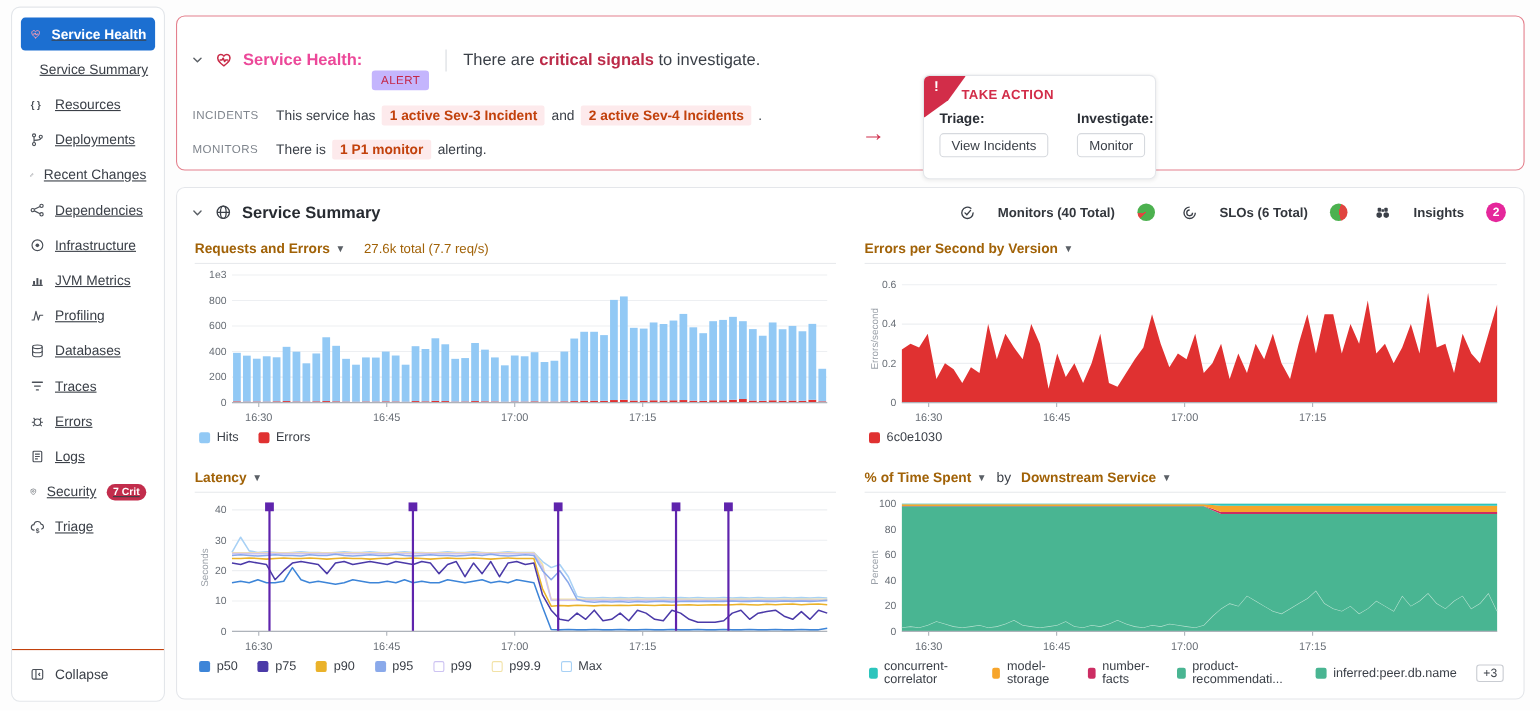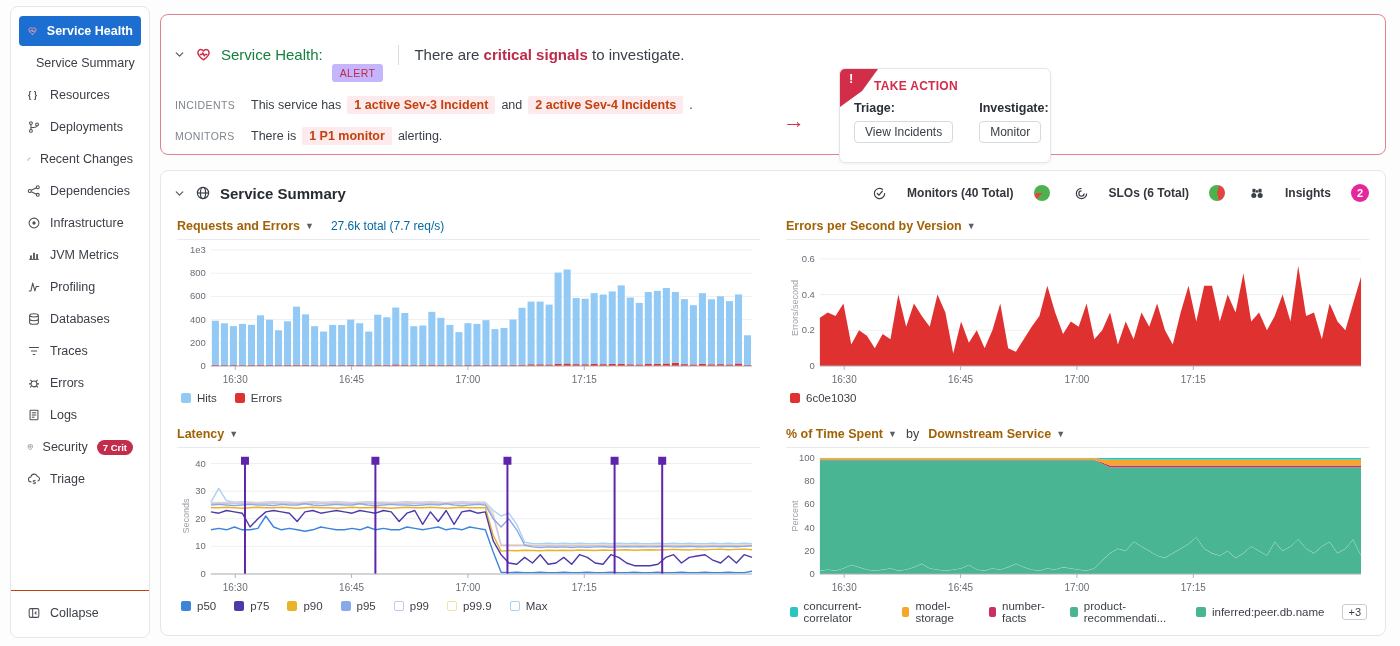--- a/index.html
+++ b/index.html
@@ -1,36 +1,36 @@
 <!DOCTYPE html>
 <html><head>
 <meta charset="utf-8">
 <style>
   * { margin:0; padding:0; box-sizing:border-box; }
   html,body { width:1400px; height:646px; background:#fdfdfd; font-family:"Liberation Sans",sans-serif; color:#3b4048; overflow:hidden; }
   svg.icon { display:block; }
 
   
   .sidebar { position:absolute; left:10px; top:6px; width:140px; height:632px; background:#fff;
-             border:1px solid #e3e6ea; border-radius:8px; }
+             border:1px solid #e3e6ea; border-radius:8px;text-decoration:underline; }
   .nav { padding:9px 8px; }
   .nav-item { display:flex; align-items:center; gap:9px; height:30px; padding:0 8px; margin-bottom:2px;
               border-radius:4px; font-size:12.5px; color:#3b4048; cursor:pointer; white-space:nowrap; }
   .nav-item.active { background:#1c6fd1; color:#fff; font-weight:bold; }
   .nav-badge { margin-left:auto; background:#c22d4c; color:#fff; font-size:9.5px; font-weight:bold;
                padding:2px 6px; border-radius:9px; }
   .sidebar-footer { position:absolute; bottom:0; left:0; right:0; border-top:1px solid #c2410c; padding:7px 8px; }
 
   
   .main { position:absolute; left:160px; top:14px; width:1226px; }
 
   
   .health-panel { position:relative; border:1px solid #e4808d; border-radius:8px; background:#fff; height:141px; }
   .health-head { display:flex; align-items:center; gap:9px; padding:12px 14px 4px 12px; }
-  .health-title { font-size:15px; font-weight:normal; color:#15803d; }
+  .health-title { font-size:15px; font-weight:bold; color:#ec4899; }
   .alert-badge { background:#c4b5fd; color:#c42646; font-size:10.5px; font-weight:normal; letter-spacing:.4px;
                  padding:3px 8px; border-radius:3px;margin-top:37px; }
   .vdiv { width:1px; height:20px; background:#d8dbe0; margin:0 6px; }
   .health-msg { font-size:15px; color:#3b4048; }
   .health-msg a { color:#bc2b49; font-weight:bold; text-decoration:none; }
   .health-body { position:relative; padding:10px 14px 0 14px; }
   .h-row { display:flex; align-items:center; margin-bottom:13px; }
   .h-label { width:64px; font-size:10.5px; letter-spacing:.4px; color:#7f858d; }
   .h-text { font-size:12.5px; color:#3b4048; margin-left:12px; display:flex; align-items:center; gap:6px; }
   .chip { background:#fdeaec; font-weight:bold; color:#c2410c; padding:2px 7px; border-radius:2px; cursor:pointer; }
@@ -55,21 +55,21 @@
   .donut { width:16px; height:16px; border-radius:50%; }
   .donut-inner { background:radial-gradient(closest-side,#fff 57%,transparent 58%); width:100%; height:100%; border-radius:50%; }
   .insights-badge { width:18px; height:18px; border-radius:50%; background:#e5279b; color:#fff; font-size:11px;
                     font-weight:bold; display:flex; align-items:center; justify-content:center; }
 
   .charts-grid { display:grid; grid-template-columns:1fr 1fr; column-gap:26px; row-gap:10px; padding:4px 16px 0 16px; }
   .chart-cell {}
   .chart-head { display:flex; align-items:center; gap:5px; height:28px; border-bottom:1px solid #e8eaed; }
   .chart-title { font-size:12.5px; font-weight:bold; color:#a16207; cursor:pointer; }
   .caret { font-size:9px; color:#5b6066; margin-top:1px; }
-  .chart-sub { font-size:12px; color:#0369a1; margin-left:12px; }
+  .chart-sub { font-size:12px; color:#a16207; margin-left:12px; }
   .by-label { font-size:12.5px; color:#3b4048; margin:0 4px; }
   .chart-svg { width:100%; height:150px; display:block; }
   .legend { display:flex; align-items:center; gap:18px; padding:2px 2px 6px 4px; font-size:11.5px; color:#3a3f47; }
   .legend-item { display:flex; align-items:center; gap:6px; cursor:pointer; }
   .sw { width:10px; height:10px; border-radius:2px; }
   .sw.outline { background:#fff !important; }
   .legend-chip { border:1px solid #c9ccd2; border-radius:3px; padding:1px 5px; font-size:11px; cursor:pointer; }
 </style>
 </head>
 <body>

